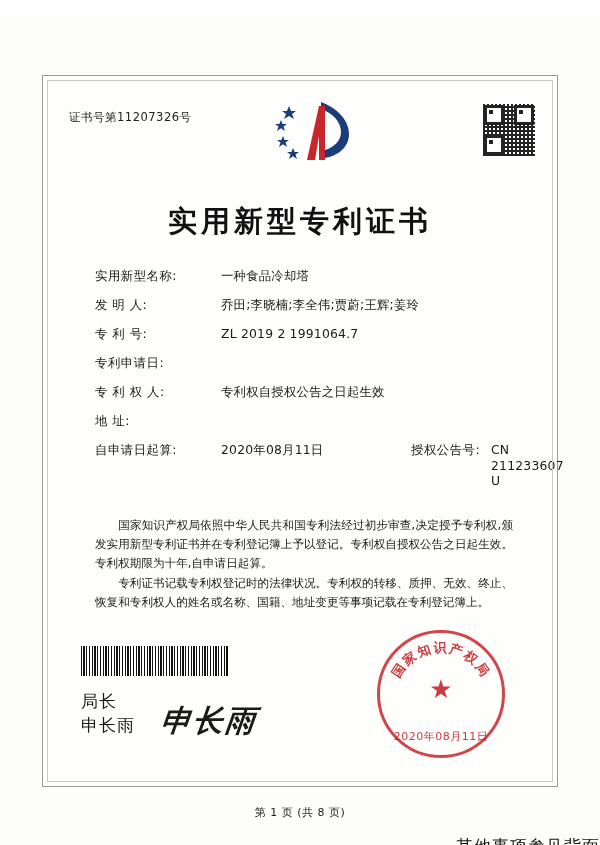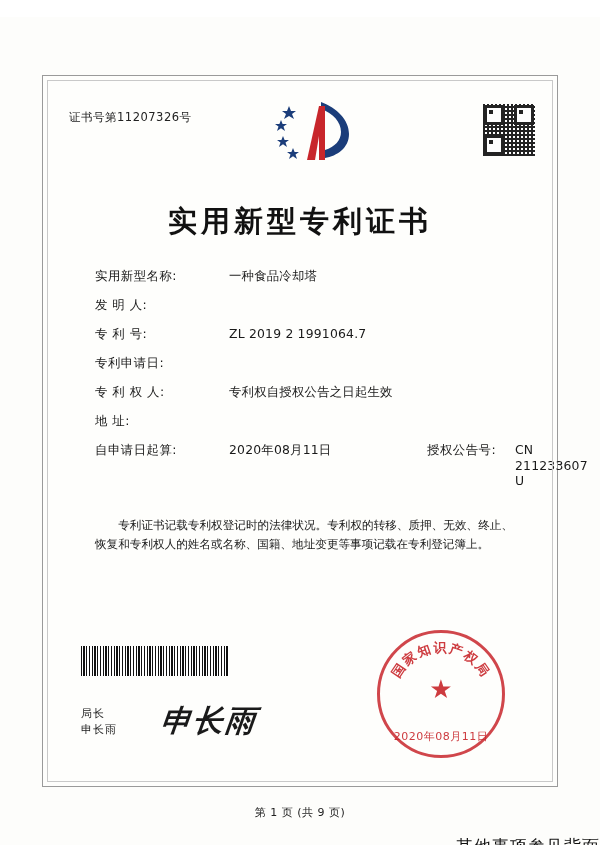--- a/index.html
+++ b/index.html
@@ -104,21 +104,20 @@
     top: 192px;
     right: 40px;
   }
   .field {
     display: flex;
     align-items: baseline;
     margin-bottom: 13.5px;
     font-size: 12.4px;
     color: #1a1a1a;
     line-height: 1.25;
-    gap: 8px;
   }
   .field .lab {
     width: 86px;
     flex: 0 0 86px;
     letter-spacing: 0.5px;
     white-space: nowrap;
   }
   .field .val {
     flex: 1;
     letter-spacing: 0.2px;
@@ -162,21 +161,21 @@
     height: 30px;
     background-image: repeating-linear-gradient(90deg,
       #111 0 1px, #fff 1px 2px, #111 2px 4px, #fff 4px 5px,
       #111 5px 6px, #fff 6px 8px, #111 8px 9px, #fff 9px 11px);
   }
 
   .sign-block {
     position: absolute;
     left: 38px;
     bottom: 48px;
-    font-size: 11px;
+    font-size: 17px;
     line-height: 1.45;
     letter-spacing: 1px;
   }
   .signature {
     position: absolute;
     left: 118px;
     bottom: 44px;
     font-family: "DejaVu Serif", "Liberation Serif", serif;
     font-size: 30px;
     font-style: italic;
@@ -290,20 +289,21 @@
 
     <div class="title">实用新型专利证书</div>
 
     <div class="fields">
       <div class="field">
         <span class="lab">实用新型名称:</span>
         <span class="val">一种食品冷却塔</span>
       </div>
       <div class="field">
         <span class="lab">发 明 人:</span>
+        <span class="val">乔田;李晓楠;李全伟;贾蔚;王辉;姜玲</span>
       </div>
       <div class="field">
         <span class="lab">专 利 号:</span>
         <span class="val">ZL 2019 2 1991064.7</span>
       </div>
       <div class="field">
         <span class="lab">专利申请日:</span>
       </div>
       <div class="field">
         <span class="lab">专 利 权 人:</span>
@@ -314,20 +314,21 @@
       </div>
       <div class="field split">
         <span class="lab">自申请日起算:</span>
         <span class="val">2020年08月11日</span>
         <span class="lab2">授权公告号:</span>
         <span class="val2">CN 211233607 U</span>
       </div>
     </div>
 
     <div class="body-text">
+      <p>国家知识产权局依照中华人民共和国专利法经过初步审查,决定授予专利权,颁发实用新型专利证书并在专利登记簿上予以登记。专利权自授权公告之日起生效。专利权期限为十年,自申请日起算。</p>
       <p>专利证书记载专利权登记时的法律状况。专利权的转移、质押、无效、终止、恢复和专利权人的姓名或名称、国籍、地址变更等事项记载在专利登记簿上。</p>
     </div>
 
     <div class="barcode"></div>
 
     <div class="sign-block">
       <div>局长</div>
       <div>申长雨</div>
     </div>
     <div class="signature">申长雨</div>
@@ -339,17 +340,17 @@
           <path id="arcpath" d="M 18 68 A 46 46 0 0 1 110 68" fill="none"></path>
         </defs>
         <text>
           <textPath href="#arcpath" startOffset="50%" text-anchor="middle">国家知识产权局</textPath>
         </text>
       </svg>
       <div class="star">★</div>
       <div class="sealdate">2020年08月11日</div>
     </div>
 
-    <div class="page-num">第 1 页 (共 9 页)</div>
+    <div class="page-num">第 1 页 (共 8 页)</div>
   </div>
 
   <div class="footer-note">其他事项参见背面</div>
 </div>
 
 </body></html>

